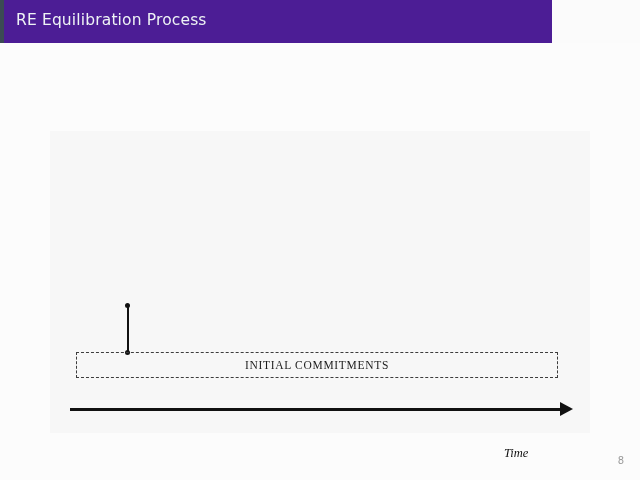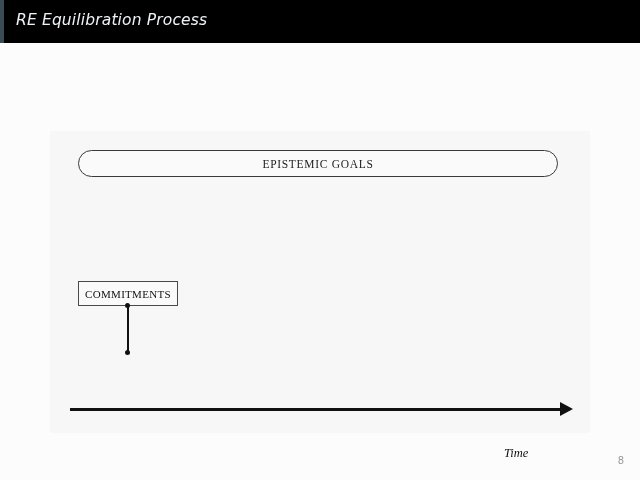--- a/index.html
+++ b/index.html
@@ -17,24 +17,23 @@
     position: relative;
     width: 640px;
     height: 480px;
     background: #fbfbfb;
   }
 
   
   .titlebar {
     position: absolute;
     left: 0; top: 0;
-    width: 640px;
+    width: 552px;
     height: 43px;
-    background: #000000;
-    font-style: italic;
+    background: #4c1d95;
   }
   .titlebar-edge {
     position: absolute;
     left: 0; top: 0;
     width: 4px;
     height: 43px;
     background: #3b4b54;
   }
   .titlebar-text {
     position: absolute;
@@ -201,32 +200,29 @@
 
   <div class="titlebar">
     <div class="titlebar-edge"></div>
     <div class="titlebar-text">RE Equilibration Process</div>
   </div>
 
   <div class="page-body">
 
     <div class="figure-panel"></div>
 
-    <div class="goals-box">
-      <span class="goals-box-label">EPISTEMIC GOALS</span>
-    </div>
-
-    <div class="commitments-box">
-      <span class="commitments-box-label">COMMITMENTS</span>
-    </div>
+
 
     <div class="connector-dot top"></div>
     <div class="connector-line"></div>
     <div class="connector-dot bottom"></div>
 
+    <div class="initial-box">
+      <span class="initial-box-label">INITIAL COMMITMENTS</span>
+    </div>
 
     <div class="time-axis"></div>
     <div class="time-arrowhead"></div>
     <div class="time-label">Time</div>
 
     <div class="page-number">8</div>
 
   </div>
 </div>
 

